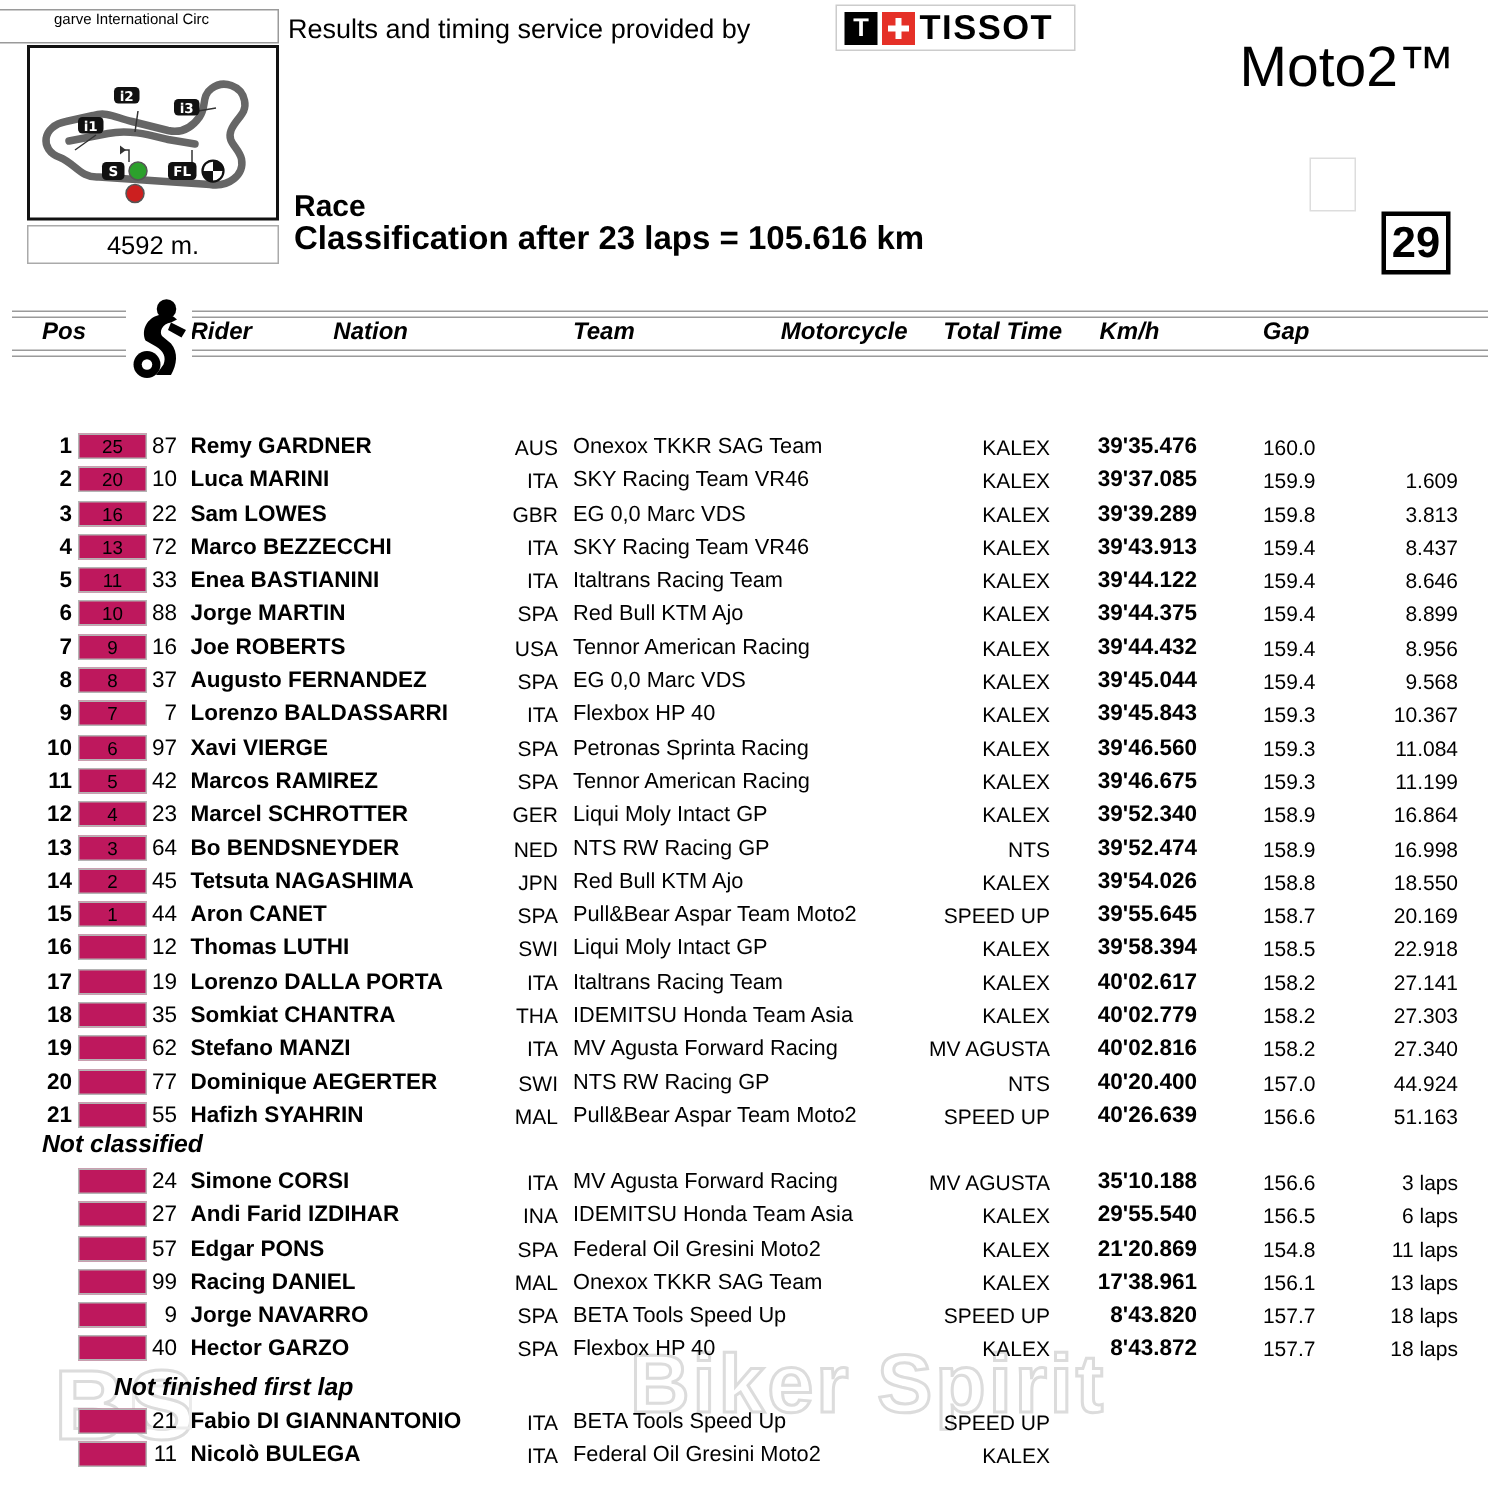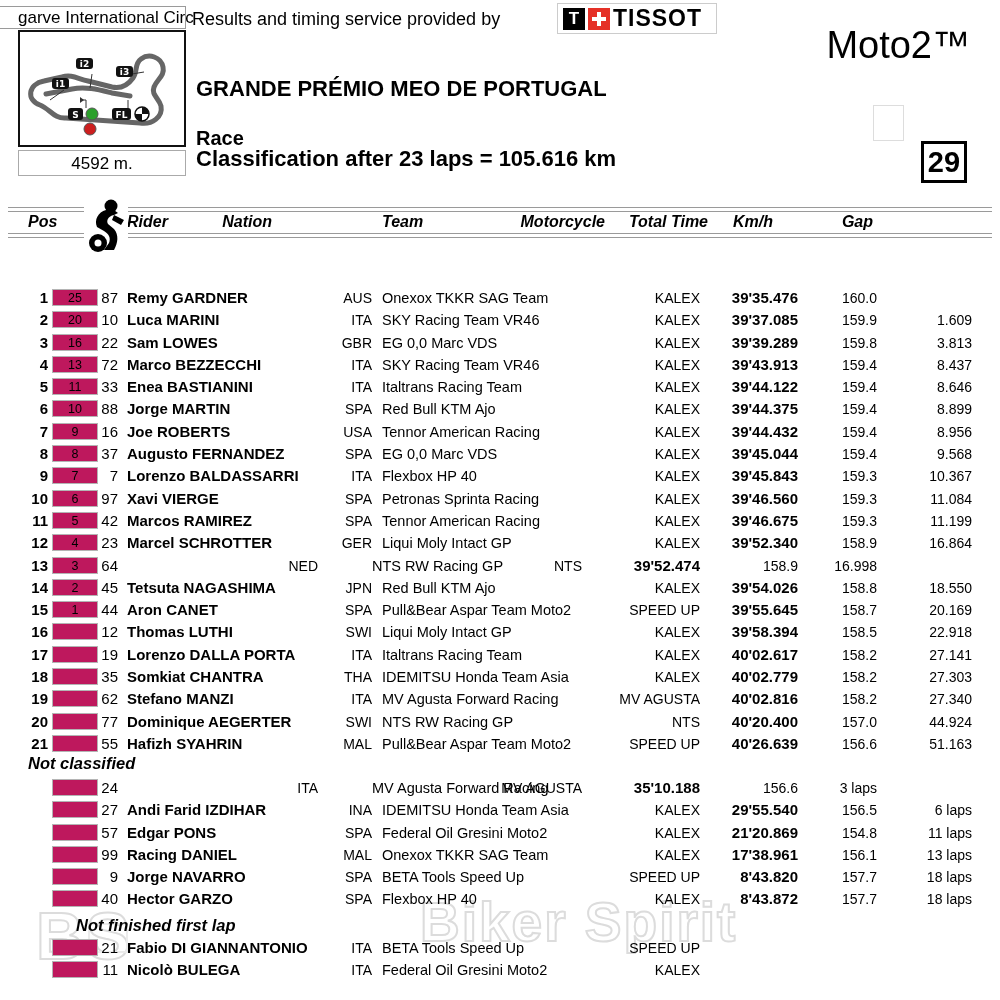--- a/index.html
+++ b/index.html
@@ -4,21 +4,21 @@
 <style>
   * { box-sizing: border-box; margin: 0; padding: 0; }
   html, body { width: 1000px; height: 1000px; background: #fff; overflow: hidden;
     font-family: "Liberation Sans", sans-serif; color: #000; }
   .abs { position: absolute; }
   #page { position: relative; width: 1000px; height: 1000px; background: #fff; }
 
   
   .circuit-name-box { left: -50px; top: 6px; width: 236px; height: 23px;
     border: 1px solid #9a9a9a; background: #fff; }
-  .circuit-name { left: 18px; top: 8px; font-size: 17px; white-space: nowrap; }
+  .circuit-name { left: 36px; top: 8px; font-size: 10px; white-space: nowrap; }
   .circuit-map-box { left: 18px; top: 30px; width: 168px; height: 117px;
     border: 2px solid #111; background: #fff; }
   .circuit-length-box { left: 18px; top: 150px; width: 168px; height: 26px;
     border: 1px solid #aaa; text-align: center; font-size: 17px; line-height: 25px; }
 
   
   .provider-text { left: 192px; top: 9px; font-size: 18px; }
   .tissot-box { left: 557px; top: 3px; width: 160px; height: 31px; border: 1px solid #ccc;
     display: flex; align-items: center; padding-left: 5px; gap: 3px; background: #fff; }
   .tissot-t { width: 22px; height: 22px; background: #000; color: #fff; font-weight: bold;
@@ -124,21 +124,20 @@
   </div>
   <div class="abs circuit-length-box">4592 m.</div>
 
   <div class="abs provider-text">Results and timing service provided by</div>
   <div class="abs tissot-box">
     <span class="tissot-t">T</span>
     <span class="tissot-cross"></span>
     <span class="tissot-word">TISSOT</span>
   </div>
   <div class="abs class-title">Moto2™</div>
-  <div class="abs event-title">GRANDE PRÉMIO MEO DE PORTUGAL</div>
   <div class="abs session-title">Race</div>
   <div class="abs classification-line">Classification after 23 laps = 105.616 km</div>
   <div class="abs ghost-box"></div>
   <div class="abs page-number-box">29</div>
 
   <div class="abs hline" style="top:207px"></div>
   <div class="abs hline" style="top:211px"></div>
   <div class="abs hline" style="top:233px"></div>
   <div class="abs hline" style="top:237px"></div>
 
@@ -356,20 +355,21 @@
       <span class="c-kmh">158.9</span>
       <span class="c-gap">16.864</span>
     </div>
 
     <div class="rowgrid">
       <span class="c-pos">13</span>
       <span class="c-ptsbox">
           <span class="pbox">3</span>
         </span>
       <span class="c-num">64</span>
+      <span class="c-name">Bo BENDSNEYDER</span>
       <span class="c-nation">NED</span>
       <span></span>
       <span class="c-team">NTS RW Racing GP</span>
       <span class="c-moto">NTS</span>
       <span class="c-total">39'52.474</span>
       <span class="c-kmh">158.9</span>
       <span class="c-gap">16.998</span>
     </div>
 
     <div class="rowgrid">
@@ -502,20 +502,21 @@
   </div>
 
   <div class="abs section-label nc-label">Not classified</div>
   <div class="abs rows-wrap rows-nc">
     <div class="rowgrid">
       <span class="c-pos"></span>
       <span class="c-ptsbox">
           <span class="pbox"></span>
         </span>
       <span class="c-num">24</span>
+      <span class="c-name">Simone CORSI</span>
       <span class="c-nation">ITA</span>
       <span></span>
       <span class="c-team">MV Agusta Forward Racing</span>
       <span class="c-moto">MV AGUSTA</span>
       <span class="c-total">35'10.188</span>
       <span class="c-kmh">156.6</span>
       <span class="c-gap">3 laps</span>
     </div>
 
     <div class="rowgrid">

